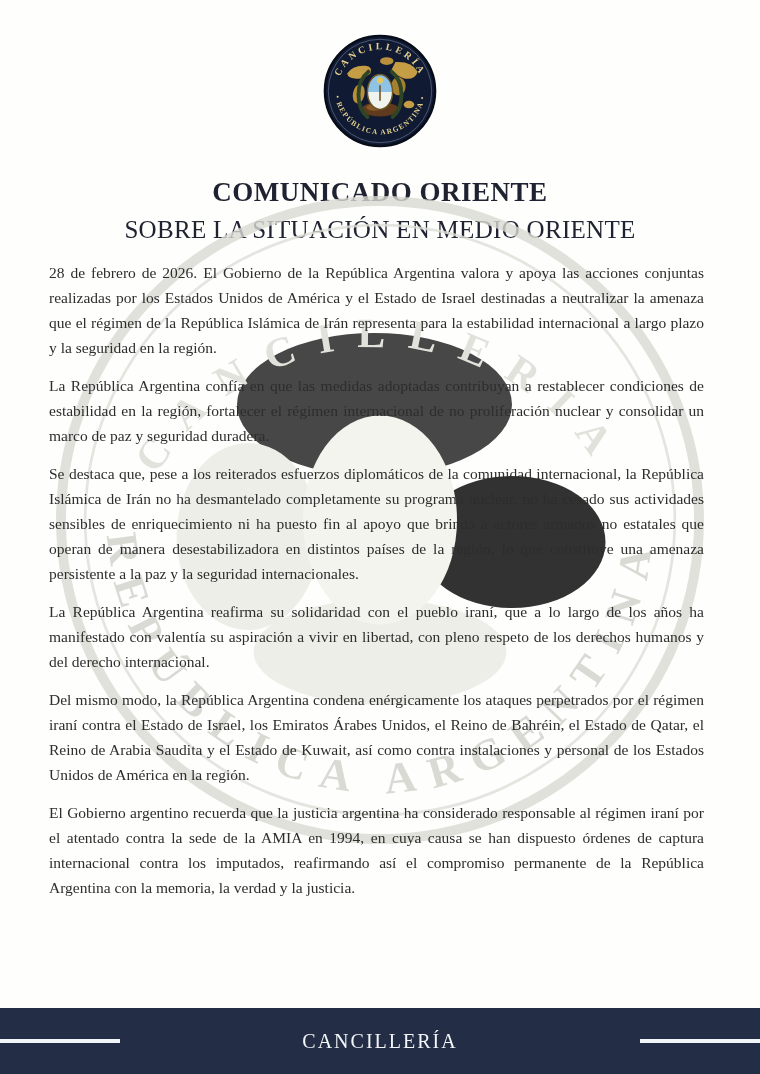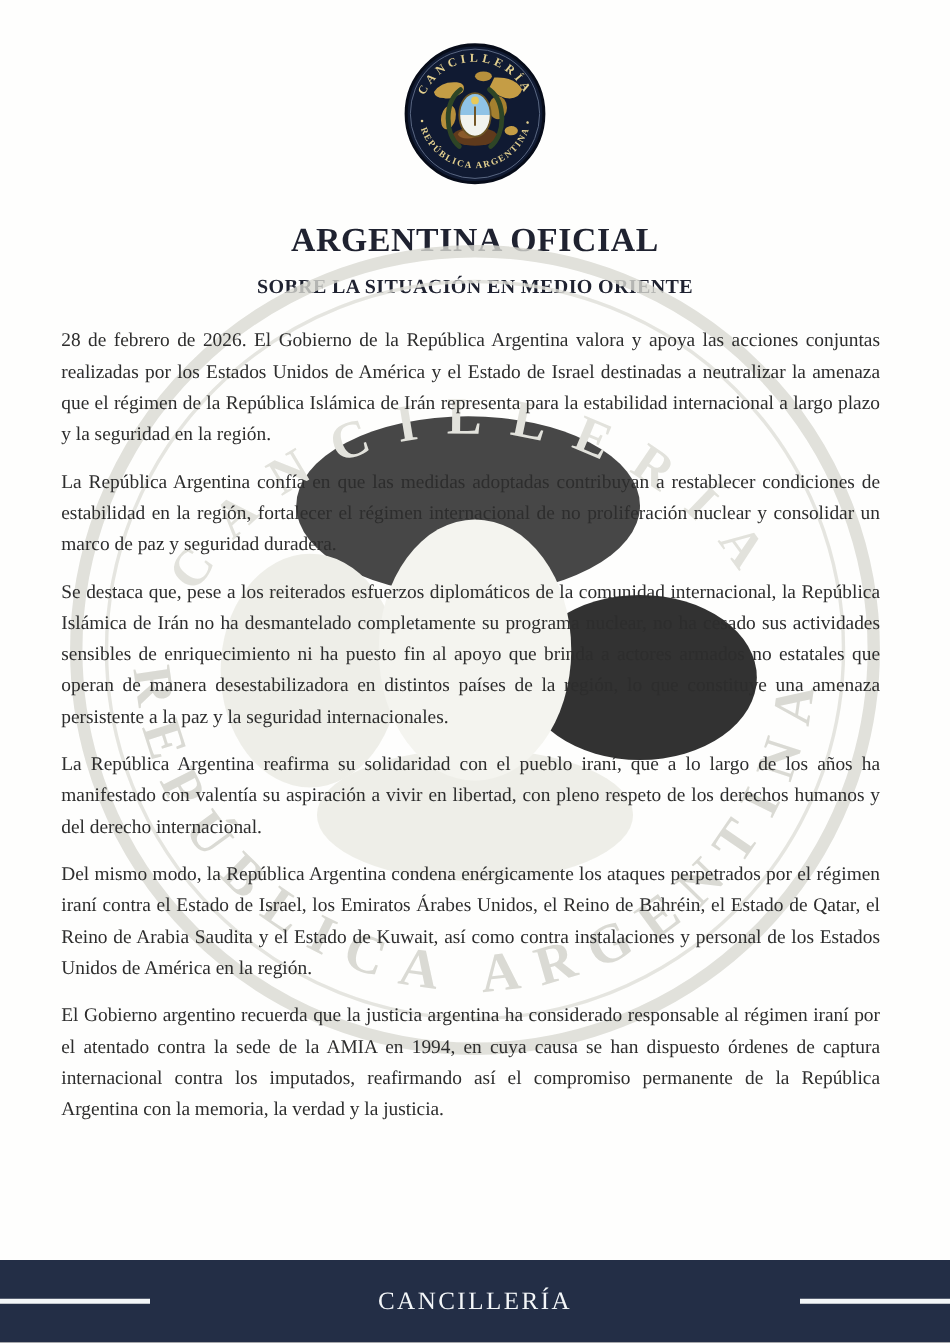--- a/index.html
+++ b/index.html
@@ -42,23 +42,23 @@
   .title{
     margin:28px 0 0;
     font-size:27px;
     line-height:31px;
     font-weight:bold;
     color:var(--heading-text);
     letter-spacing:.5px;
   }
   .subtitle{
     margin:9px 0 0;
-    font-size:16px;
+    font-size:25px;
     line-height:25px;
-    font-weight:bold;
+    font-weight:normal;
     color:var(--heading-text);
     letter-spacing:.3px;
   }
   
   .doc-body{
     position:relative;
     margin:18px 56px 0 49px;
   }
   .para{
     margin:0 0 13px;
@@ -153,21 +153,21 @@
       </g>
 
       <text font-family="Liberation Serif, DejaVu Serif, serif" font-size="10" font-weight="bold" letter-spacing="3.2" fill="#e3d08f">
         <textPath href="#lg-arc-top" startOffset="50%" text-anchor="middle">CANCILLERÍA</textPath>
       </text>
       <text font-family="Liberation Serif, DejaVu Serif, serif" font-size="7.6" font-weight="bold" letter-spacing="1.4" fill="#e3d08f">
         <textPath href="#lg-arc-bottom" startOffset="50%" text-anchor="middle">• REPÚBLICA ARGENTINA •</textPath>
       </text>
     </svg>
 
-    <h1 class="title">ARGENTINA OFICIAL</h1>
+    <h1 class="title">COMUNICADO ORIENTE</h1>
     <h2 class="subtitle">SOBRE LA SITUACIÓN EN MEDIO ORIENTE</h2>
   </header>
 
   <main class="doc-body">
       <p class="para">28 de febrero de 2026. El Gobierno de la República Argentina valora y apoya las acciones conjuntas realizadas por los Estados Unidos de América y el Estado de Israel destinadas a neutralizar la amenaza que el régimen de la República Islámica de Irán representa para la estabilidad internacional a largo plazo y la seguridad en la región.</p>
       <p class="para">La República Argentina confía en que las medidas adoptadas contribuyan a restablecer condiciones de estabilidad en la región, fortalecer el régimen internacional de no proliferación nuclear y consolidar un marco de paz y seguridad duradera.</p>
       <p class="para">Se destaca que, pese a los reiterados esfuerzos diplomáticos de la comunidad internacional, la República Islámica de Irán no ha desmantelado completamente su programa nuclear, no ha cesado sus actividades sensibles de enriquecimiento ni ha puesto fin al apoyo que brinda a actores armados no estatales que operan de manera desestabilizadora en distintos países de la región, lo que constituye una amenaza persistente a la paz y la seguridad internacionales.</p>
       <p class="para">La República Argentina reafirma su solidaridad con el pueblo iraní, que a lo largo de los años ha manifestado con valentía su aspiración a vivir en libertad, con pleno respeto de los derechos humanos y del derecho internacional.</p>
       <p class="para">Del mismo modo, la República Argentina condena enérgicamente los ataques perpetrados por el régimen iraní contra el Estado de Israel, los Emiratos Árabes Unidos, el Reino de Bahréin, el Estado de Qatar, el Reino de Arabia Saudita y el Estado de Kuwait, así como contra instalaciones y personal de los Estados Unidos de América en la región.</p>
       <p class="para">El Gobierno argentino recuerda que la justicia argentina ha considerado responsable al régimen iraní por el atentado contra la sede de la AMIA en 1994, en cuya causa se han dispuesto órdenes de captura internacional contra los imputados, reafirmando así el compromiso permanente de la República Argentina con la memoria, la verdad y la justicia.</p>

